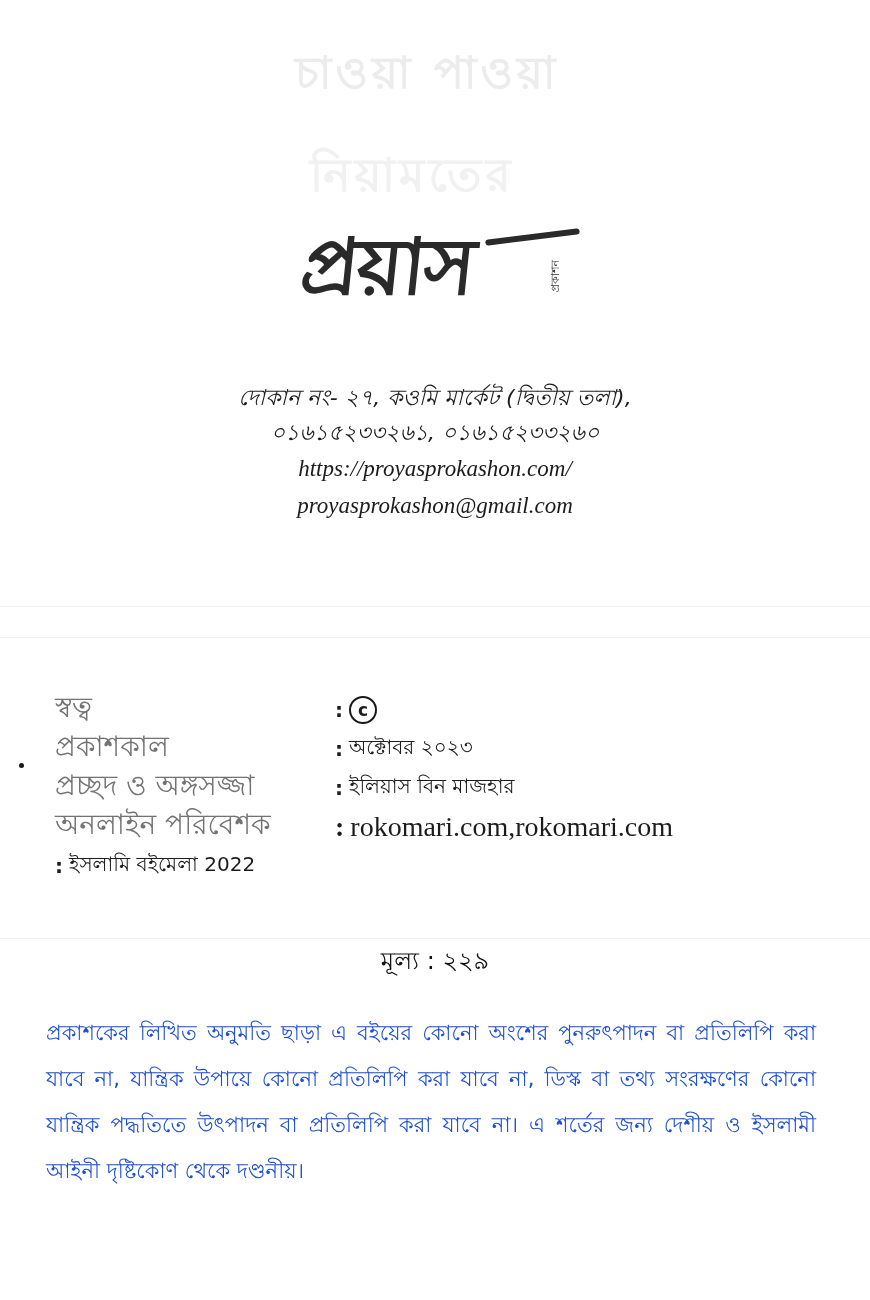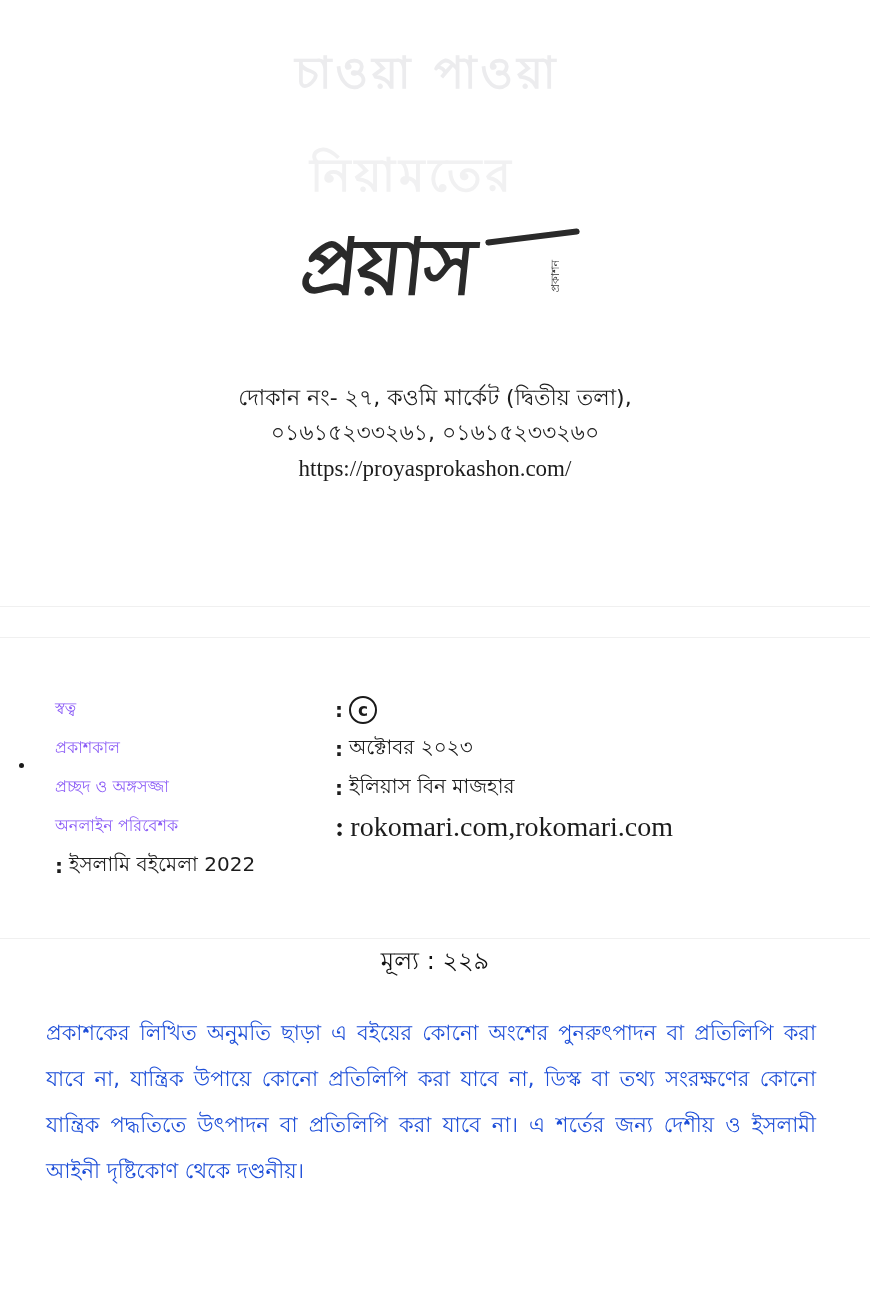--- a/index.html
+++ b/index.html
@@ -79,42 +79,43 @@
       left: 0;
       top: 380px;
       width: 870px;
       text-align: center;
     }
     .address .line {
       font-family: "DejaVu Sans", sans-serif;
       font-size: 22px;
       line-height: 35px;
       color: #1c1c1c;
+      font-style: italic;
     }
     .address .line.latin {
       font-family: "Liberation Serif", serif;
       font-size: 23px;
       line-height: 37px;
     }
     
     .info {
       position: absolute;
       left: 55px;
       top: 690px;
       width: 720px;
     }
     .info-row {
       display: flex;
       align-items: center;
       height: 39px;
     }
     .info-label {
       width: 280px;
-      font-size: 16px;
-      color: #8b5cf6;
+      font-size: 28px;
+      color: #737373;
     }
     .info-value {
       font-size: 20px;
       color: #1c1c1c;
       display: flex;
       align-items: center;
     }
     .info-value .colon {
       margin-right: 6px;
       font-weight: bold;
@@ -179,20 +180,21 @@
 <div class="logo">
   <div class="logo-word">প্রয়াস</div>
   <div class="logo-swash"></div>
   <div class="logo-sub">প্রকাশন</div>
 </div>
 
 <div class="address">
   <div class="line">দোকান নং- ২৭, কওমি মার্কেট (দ্বিতীয় তলা),</div>
   <div class="line">০১৬১৫২৩৩২৬১, ০১৬১৫২৩৩২৬০</div>
   <div class="line latin">https://proyasprokashon.com/</div>
+  <div class="line latin">proyasprokashon@gmail.com</div>
 </div>
 
 <div class="stray-dot"></div>
 
 <div class="info">
   <div class="info-row">
     <div class="info-label">স্বত্ব</div>
     <div class="info-value">
       <span class="colon">:</span>
       <span class="copyright-icon">c</span>

